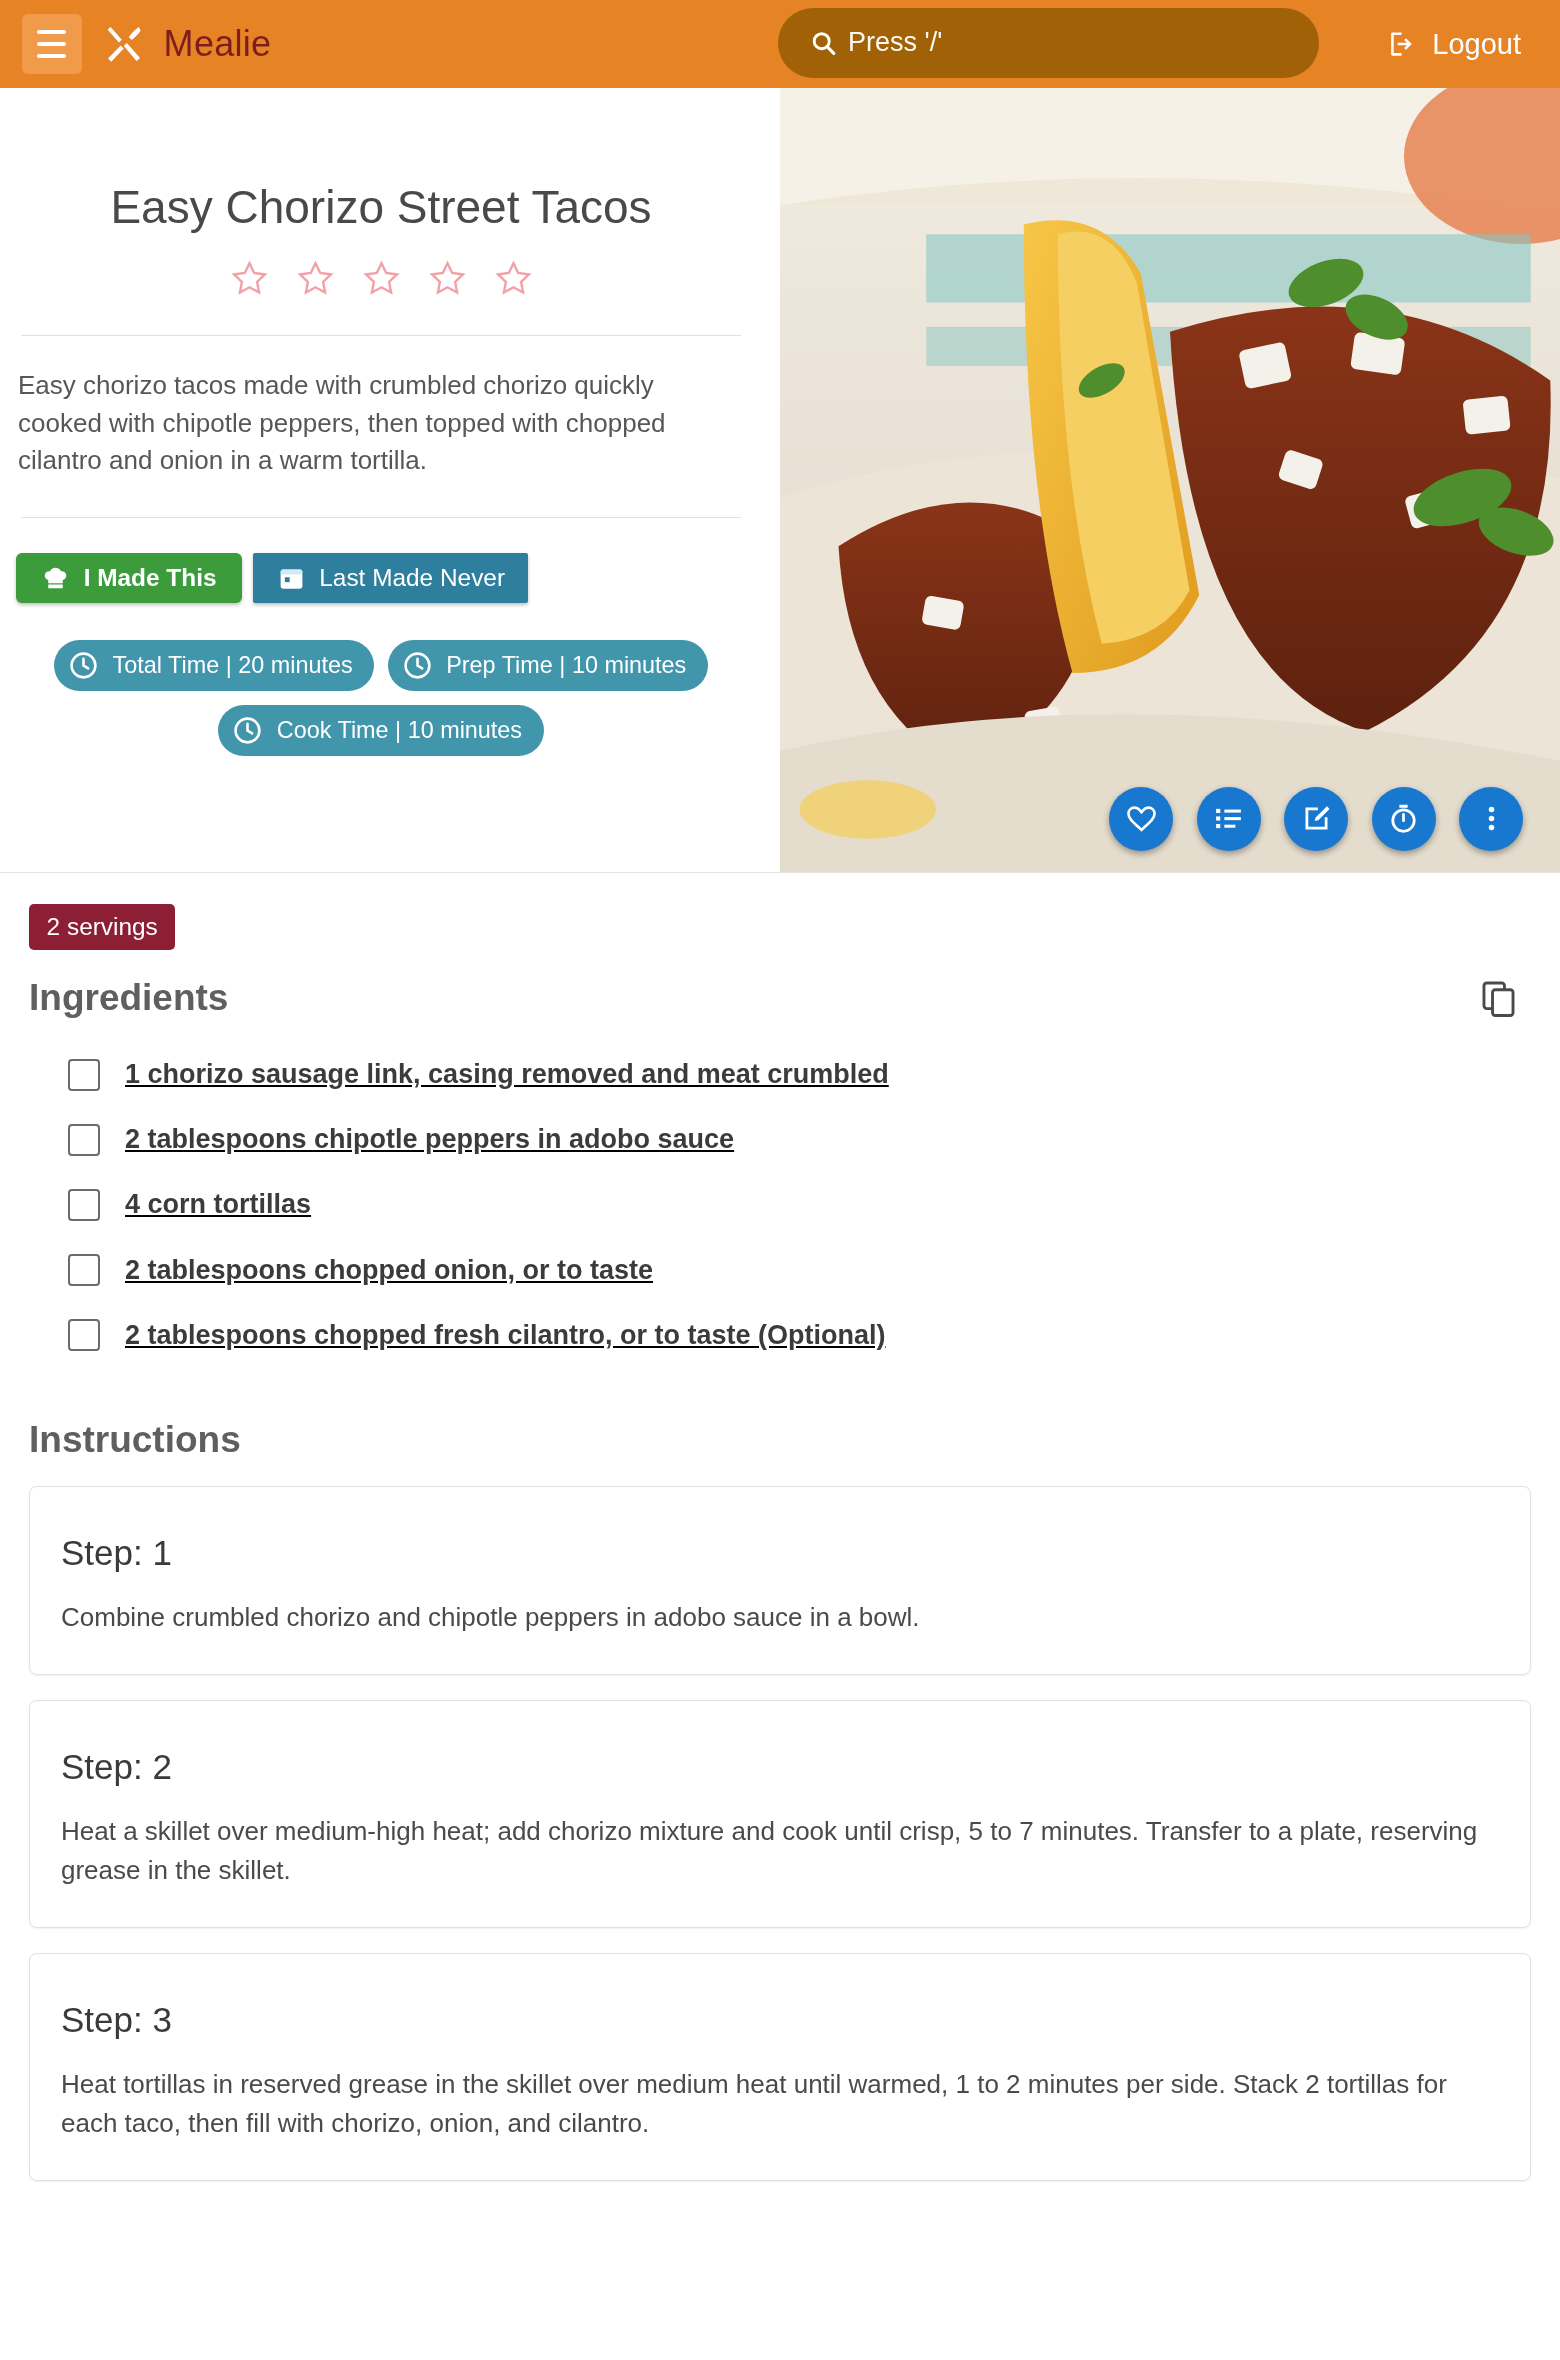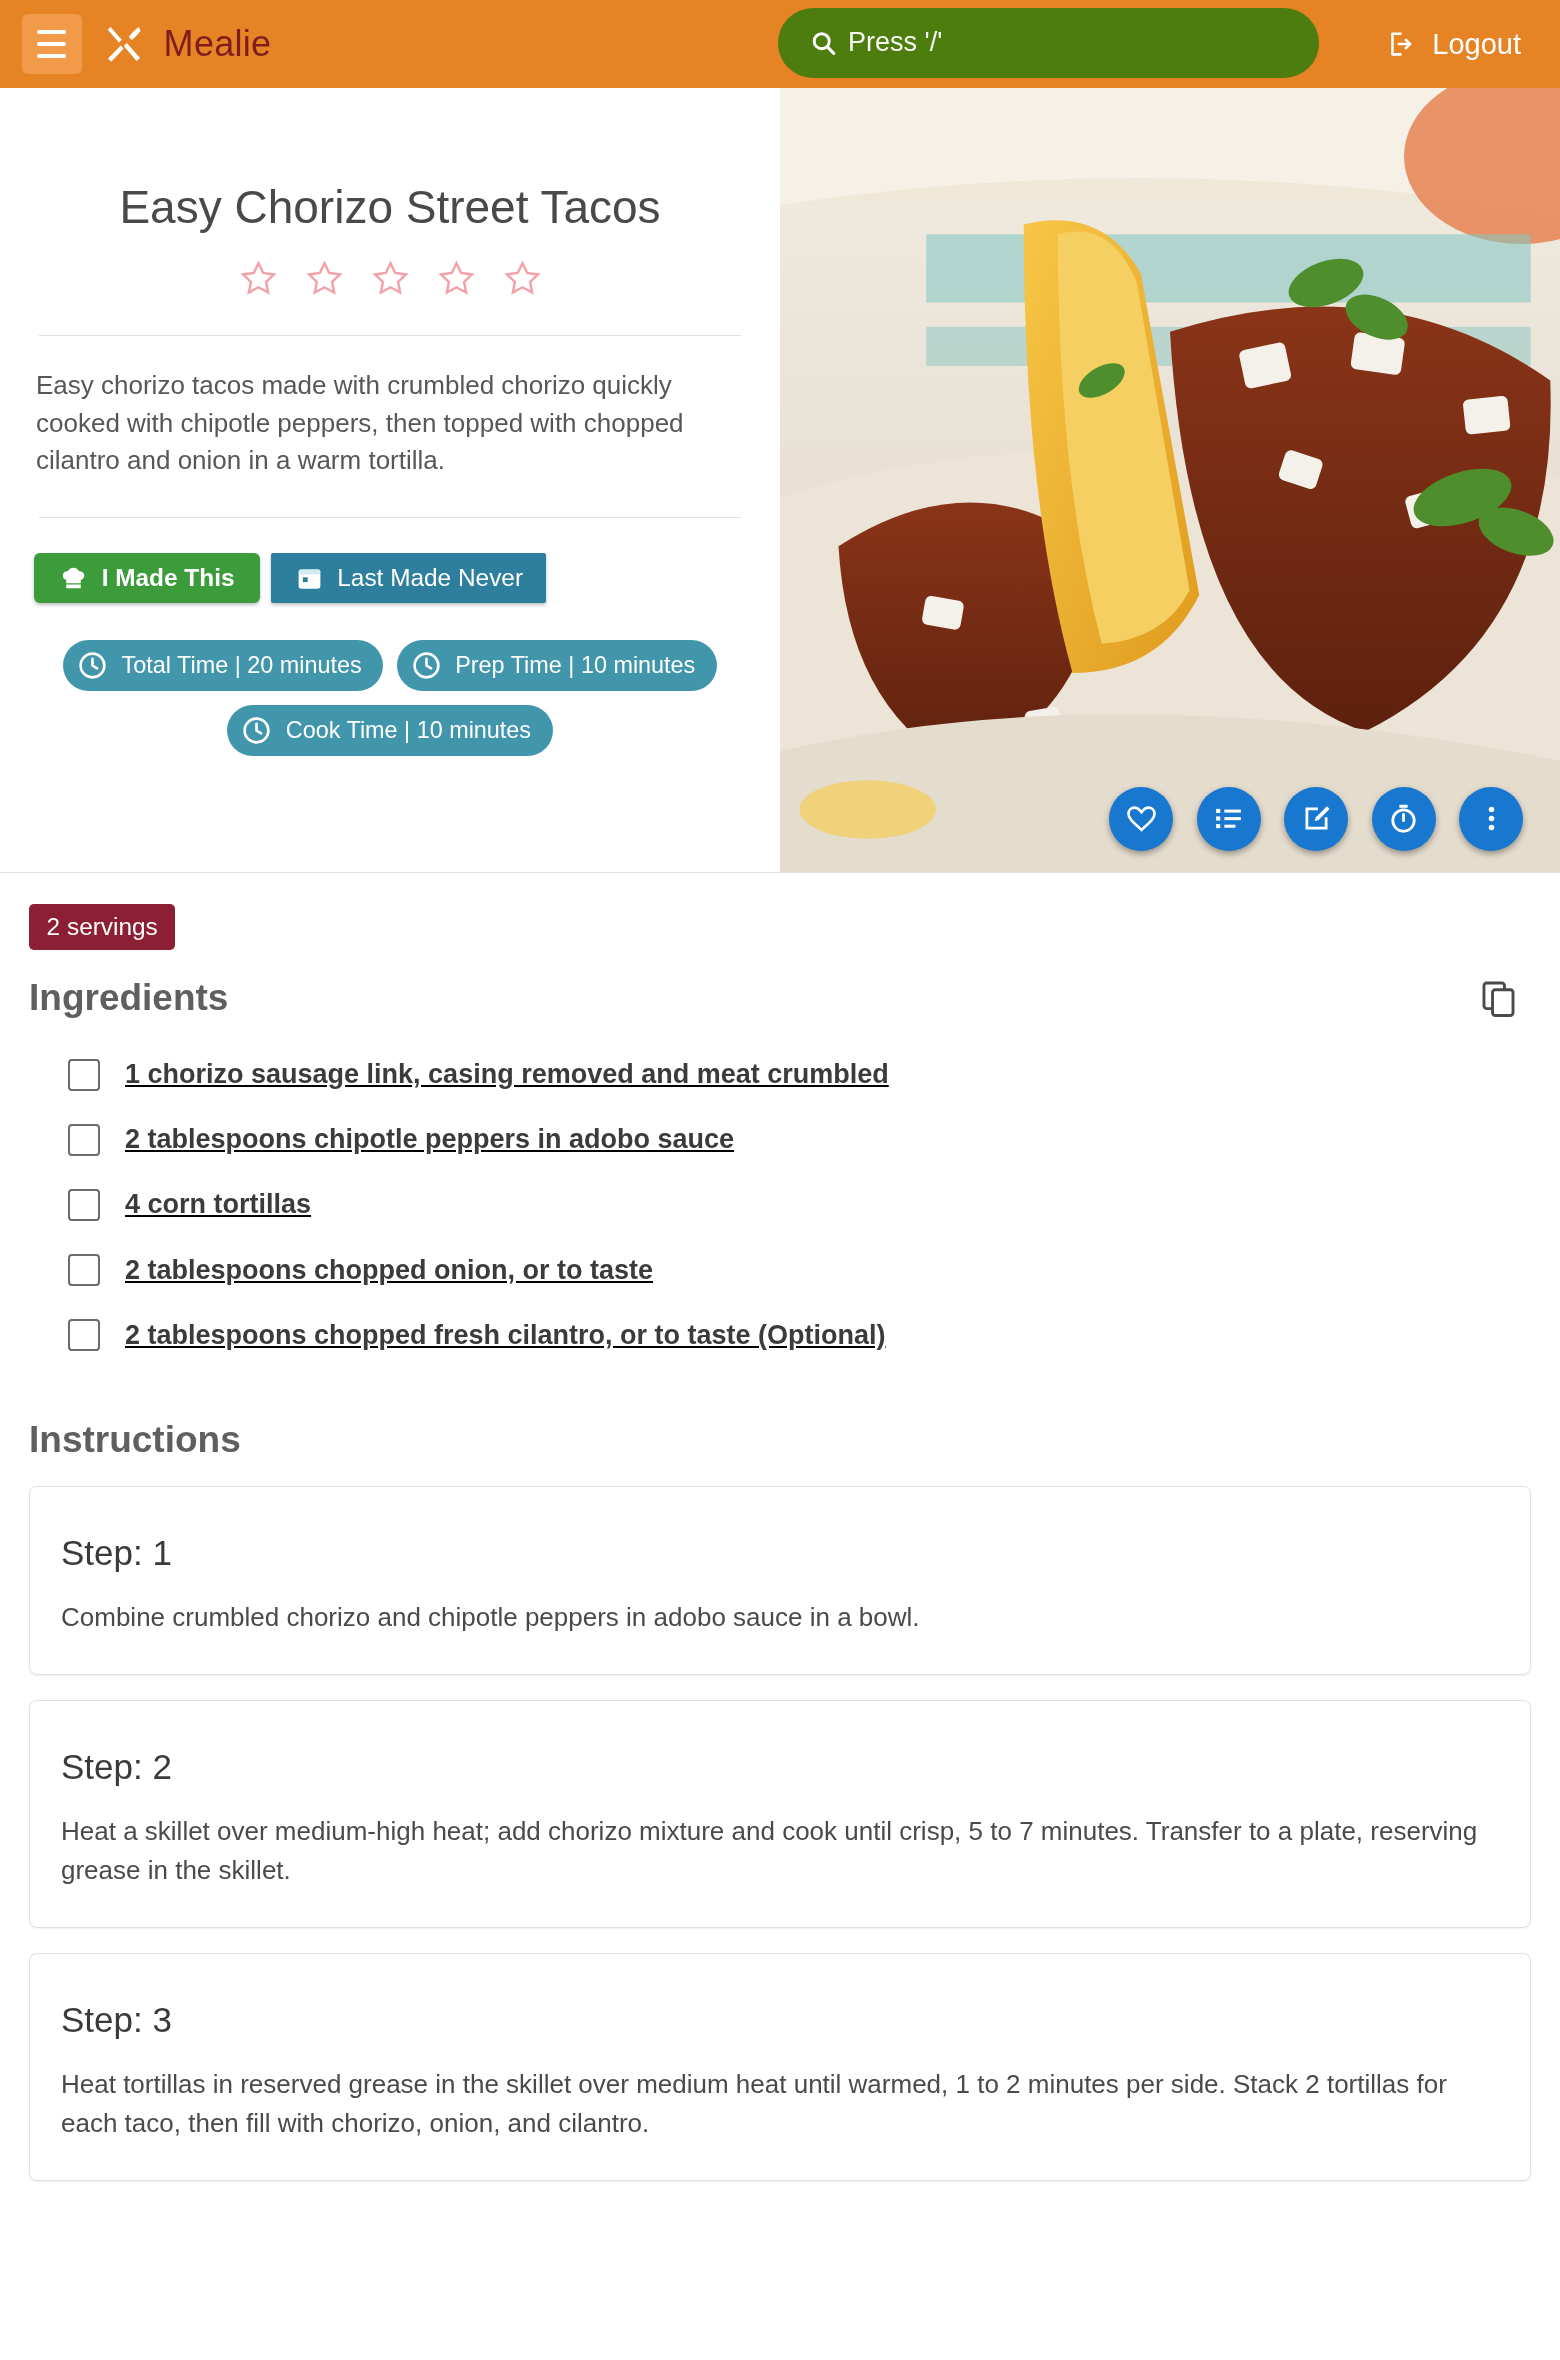--- a/index.html
+++ b/index.html
@@ -46,21 +46,21 @@
   .brand-name {
     font-size: 36px;
     letter-spacing: 0.3px;
   }
   .searchbox {
     position: absolute;
     left: 778px;
     top: 7.8px;
     width: 541px;
     height: 70px;
-    background: #4d7c0f;
+    background: #a16207;
     border-radius: 35px;
     display: flex;
     align-items: center;
     padding-left: 70px;
     cursor: text;
   }
   .searchbox .srch-icon {
     position: absolute;
     left: 31px; top: 50%;
     transform: translateY(-50%);
@@ -83,21 +83,21 @@
   }
 
   
   .hero {
     display: flex;
     border-bottom: 1px solid #e3e3e3;
     height: 785px;
   }
   .hero-left {
     width: 780px;
-    padding: 54px 34px 0 34px;
+    padding: 54px 34px 0 16px;
     flex: none;
   }
   .recipe-title {
     font-size: 46px;
     font-weight: 400;
     color: #494949;
     text-align: center;
     margin: 39px 0 0 0;
     line-height: 1.15;
   }

